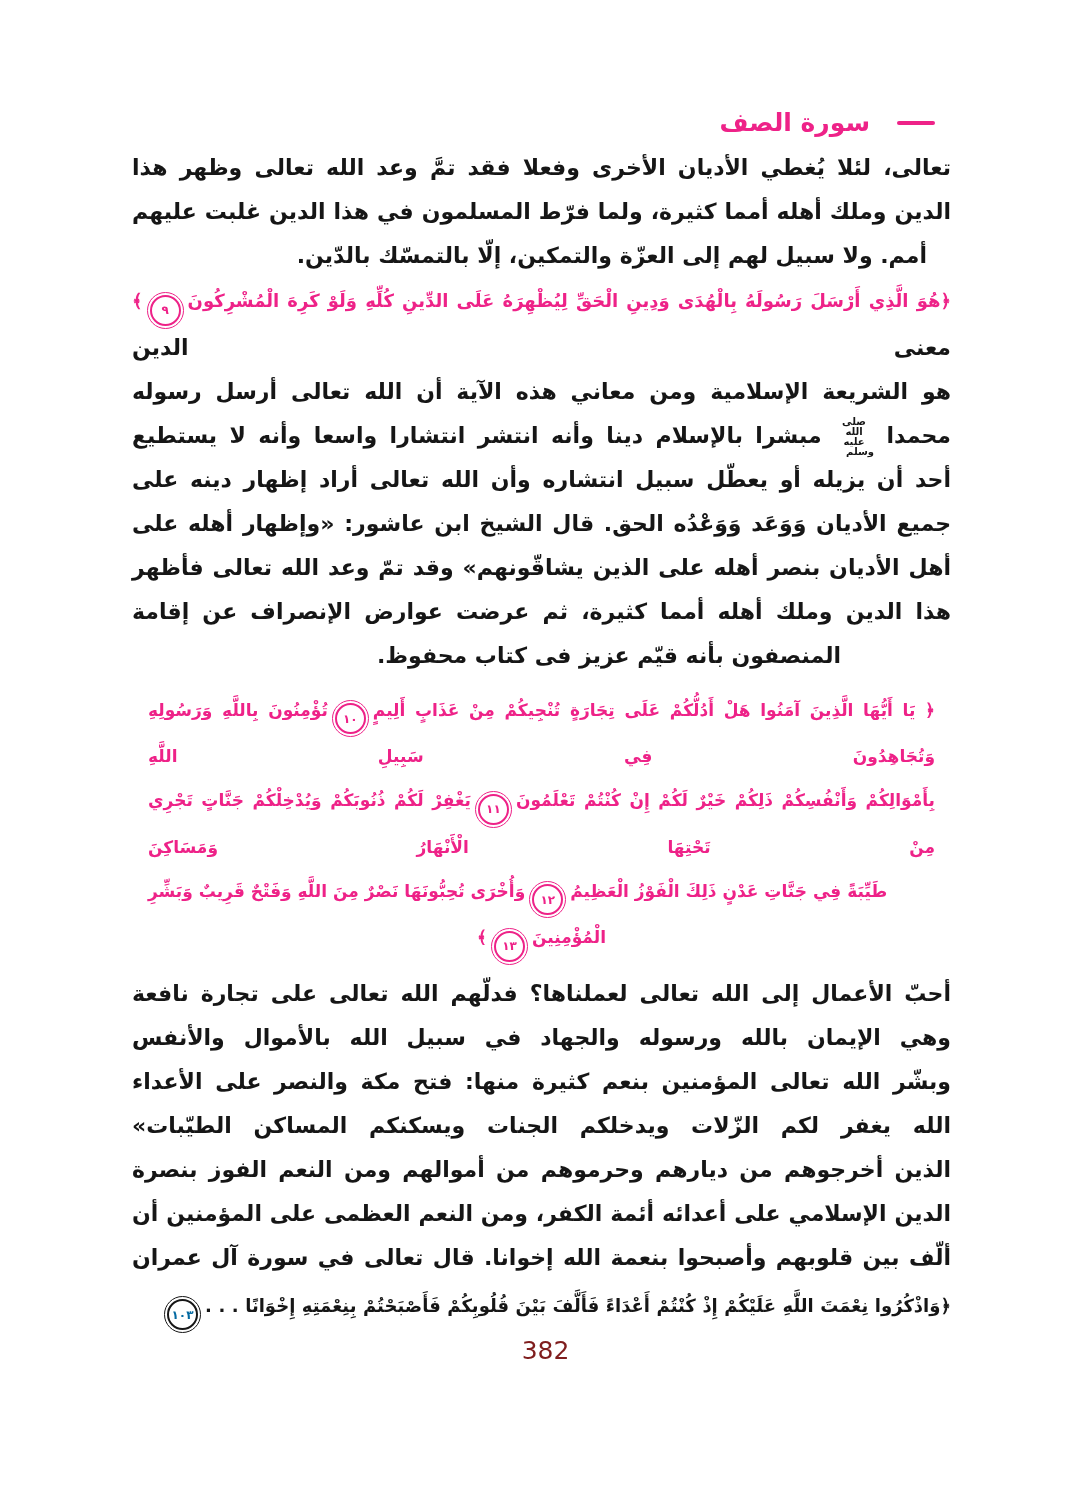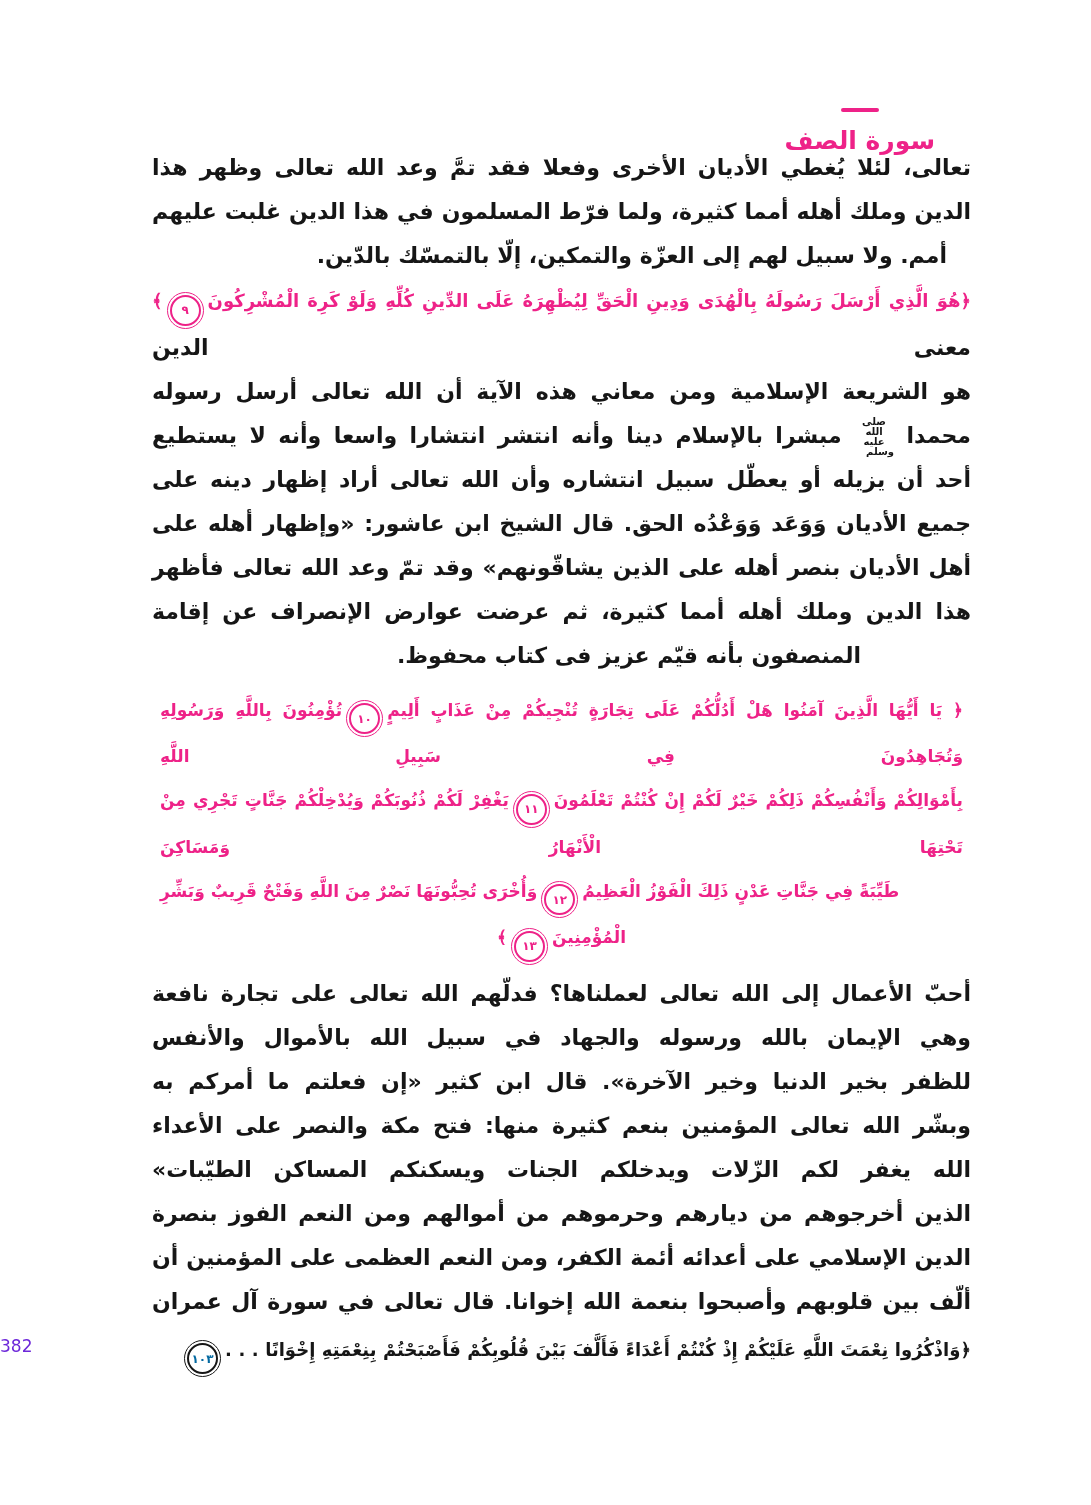--- a/index.html
+++ b/index.html
@@ -7,43 +7,43 @@
     position:relative;
     width:1091px;height:1505px;
     background:#ffffff;
     overflow:hidden;
     direction:rtl;
     font-family:"DejaVu Sans", sans-serif;
   }
   
   .header{
     position:absolute;top:108px;right:156px;
-    display:flex;align-items:center;gap:14px;flex-direction:column;
+    display:flex;align-items:center;gap:27px;
   }
   .header-rule{width:38px;height:4px;background:#EE2288;border-radius:2px;}
   .header-title{font-size:25px;font-weight:bold;color:#EE2288;letter-spacing:.5px;}
 
   
   .content{
-    position:absolute;top:146px;right:120px;width:819px;
+    position:absolute;top:146px;right:140px;width:819px;
     color:#161616;
   }
   .bline{
     font-size:22px;font-weight:bold;line-height:44px;
     text-align:justify;text-align-last:justify;
     color:#161616;
   }
   .bline.endline{text-align:right;text-align-last:right;}
   .bline.indent{padding-right:24px;}
   .bline.endline.pullin{padding-right:110px;text-align:right;}
 
   .q{color:#EE2288;font-weight:bold;}
   .q-inline{font-size:18px;}
 
-  .qblock{margin:10px 8px;}
+  .qblock{margin:10px 16px;}
   .qline{
     color:#EE2288;font-weight:bold;font-size:17px;line-height:44px;
     text-align:justify;text-align-last:justify;
   }
   .qline.centered{text-align:left;text-align-last:center;}
 
   .medal{
     display:inline-flex;align-items:center;justify-content:center;
     width:27px;height:27px;border:2px solid #EE2288;border-radius:50%;
     outline:1px solid #EE2288;outline-offset:2px;
@@ -60,21 +60,21 @@
 
   .vline-black{
     margin-top:4px;
     font-size:18px;font-weight:bold;color:#161616;line-height:44px;
     text-align:justify;text-align-last:justify;
     padding-left:28px;
   }
 
   .page-number{
     position:absolute;top:1336px;left:0;width:100%;
-    font-size:17px;color:#6d28d9;
+    text-align:center;font-size:25px;color:#7f1d1d;
     direction:ltr;font-weight:normal;
   }
 </style>
 </head>
 <body>
 
 <div class="page">
 
   <div class="header">
     <span class="header-rule"></span>
@@ -100,21 +100,20 @@
     <div class="bline endline pullin">المنصفون بأنه قيّم عزيز فى كتاب محفوظ.</div>
 
     <div class="qblock">
       <div class="qline"><span>﴿ يَا أَيُّهَا الَّذِينَ آمَنُوا هَلْ أَدُلُّكُمْ عَلَى تِجَارَةٍ تُنْجِيكُمْ مِنْ عَذَابٍ أَلِيمٍ</span><span class="medal">١٠</span><span>تُؤْمِنُونَ بِاللَّهِ وَرَسُولِهِ وَتُجَاهِدُونَ فِي سَبِيلِ اللَّهِ</span></div>
       <div class="qline"><span>بِأَمْوَالِكُمْ وَأَنْفُسِكُمْ ذَلِكُمْ خَيْرٌ لَكُمْ إِنْ كُنْتُمْ تَعْلَمُونَ</span><span class="medal">١١</span><span>يَغْفِرْ لَكُمْ ذُنُوبَكُمْ وَيُدْخِلْكُمْ جَنَّاتٍ تَجْرِي مِنْ تَحْتِهَا الْأَنْهَارُ وَمَسَاكِنَ</span></div>
       <div class="qline centered"><span>طَيِّبَةً فِي جَنَّاتِ عَدْنٍ ذَلِكَ الْفَوْزُ الْعَظِيمُ</span><span class="medal">١٢</span><span>وَأُخْرَى تُحِبُّونَهَا نَصْرٌ مِنَ اللَّهِ وَفَتْحٌ قَرِيبٌ وَبَشِّرِ الْمُؤْمِنِينَ</span><span class="medal">١٣</span><span>﴾</span></div>
     </div>
 
     <div class="bline">أحبّ الأعمال إلى الله تعالى لعملناها؟ فدلّهم الله تعالى على تجارة نافعة</div>
     <div class="bline">وهي الإيمان بالله ورسوله والجهاد في سبيل الله بالأموال والأنفس</div>
-    <div class="bline">للظفر بخير الدنيا وخير الآخرة». قال ابن كثير «إن فعلتم ما أمركم به</div>
     <div class="bline">وبشّر الله تعالى المؤمنين بنعم كثيرة منها: فتح مكة والنصر على الأعداء</div>
     <div class="bline">الله يغفر لكم الزّلات ويدخلكم الجنات ويسكنكم المساكن الطيّبات»</div>
     <div class="bline">الذين أخرجوهم من ديارهم وحرموهم من أموالهم ومن النعم الفوز بنصرة</div>
     <div class="bline">الدين الإسلامي على أعدائه أئمة الكفر، ومن النعم العظمى على المؤمنين أن</div>
     <div class="bline">ألّف بين قلوبهم وأصبحوا بنعمة الله إخوانا. قال تعالى في سورة آل عمران</div>
 
     <div class="vline-black"><span>﴿</span><span>وَاذْكُرُوا نِعْمَتَ اللَّهِ عَلَيْكُمْ إِذْ كُنْتُمْ أَعْدَاءً فَأَلَّفَ بَيْنَ قُلُوبِكُمْ فَأَصْبَحْتُمْ بِنِعْمَتِهِ إِخْوَانًا . . .</span><span class="medal black">١٠٣</span></div>
 
   </div>
 

